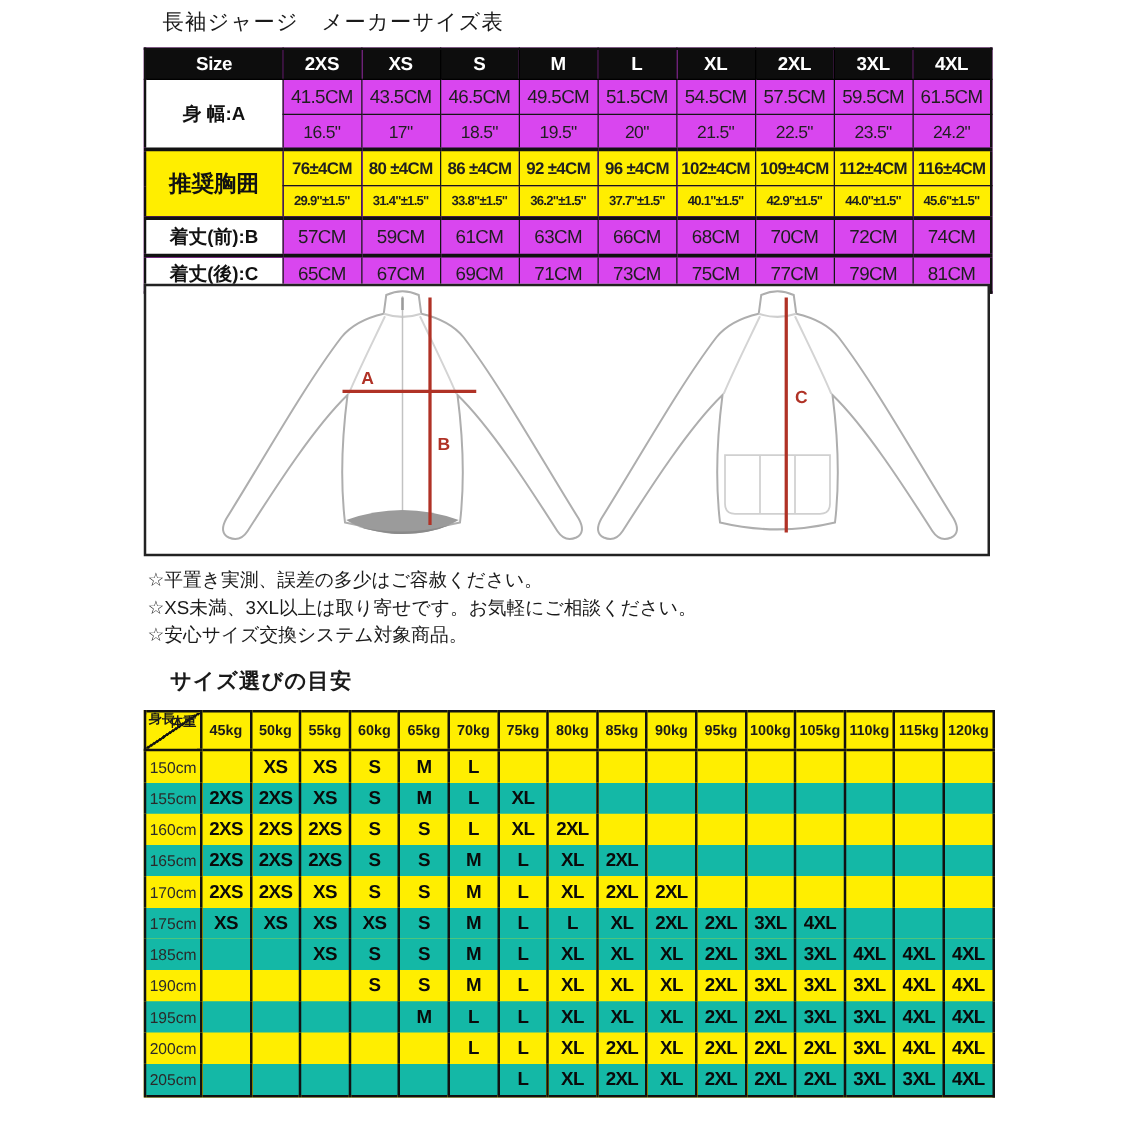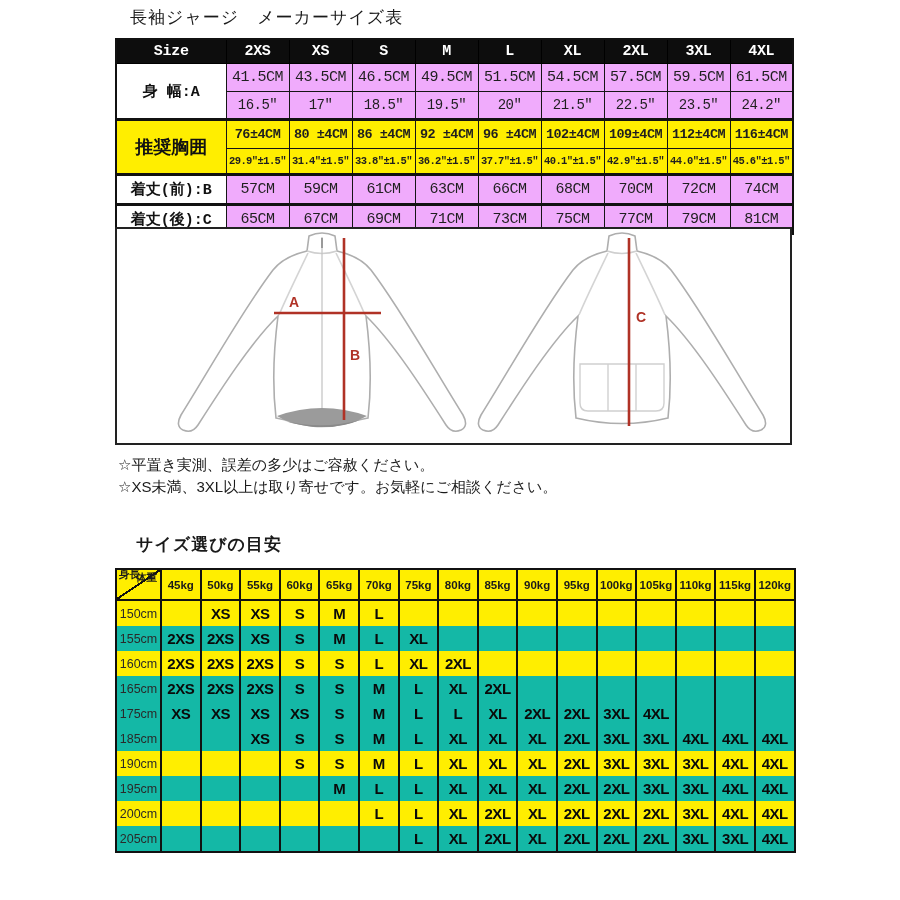--- a/index.html
+++ b/index.html
@@ -10,21 +10,21 @@
   }
   .page-title{
     position:absolute;left:130px;top:6px;margin:0;
     font-size:17px;font-weight:400;letter-spacing:1px;color:#1a1a1a;
   }
   table{border-collapse:collapse;table-layout:fixed;}
 
   
   .size-table{
     position:absolute;left:115px;top:38px;width:677px;
-    border:2px solid #111;background:#f0abfc;font-family:Liberation Mono, monospace;
+    border:2px solid #111;background:#d946ef;
   }
   .size-table th,.size-table td{
     border:1.5px solid #161616;text-align:center;vertical-align:middle;
     padding:0;white-space:nowrap;overflow:hidden;
   }
   .size-table thead th{
     background:#0d0d0d;color:#fff;font-size:15px;font-weight:700;
     height:23px;border-color:#000;letter-spacing:-0.3px;
   }
   .size-table td{font-size:15px;color:#1f1f1f;letter-spacing:-0.5px;height:27px;}
@@ -237,20 +237,21 @@
       </g>
 
       <line x1="512" y1="9" x2="512" y2="197" stroke="#b03226" stroke-width="2.6"></line>
       <text x="519" y="93" fill="#b03226" font-size="14" font-weight="bold">C</text>
     </svg>
   </div>
 
   <div class="notes">
     <div>☆平置き実測、誤差の多少はご容赦ください。</div>
     <div>☆XS未満、3XL以上は取り寄せです。お気軽にご相談ください。</div>
+    <div>☆安心サイズ交換システム対象商品。</div>
   </div>
 
   <h2 class="guide-title">サイズ選びの目安</h2>
 
   <table class="guide-table">
       <colgroup>
         <col style="width: 45px;">
         <col style="width: 39.6px;">
         <col style="width: 39.6px;">
         <col style="width: 39.6px;">
@@ -362,20 +363,39 @@
           <td>XL</td>
           <td>2XL</td>
           <td></td>
           <td></td>
           <td></td>
           <td></td>
           <td></td>
           <td></td>
           <td></td>
         </tr>
+        <tr class="y">
+          <th>170cm</th>
+          <td>2XS</td>
+          <td>2XS</td>
+          <td>XS</td>
+          <td>S</td>
+          <td>S</td>
+          <td>M</td>
+          <td>L</td>
+          <td>XL</td>
+          <td>2XL</td>
+          <td>2XL</td>
+          <td></td>
+          <td></td>
+          <td></td>
+          <td></td>
+          <td></td>
+          <td></td>
+        </tr>
         <tr class="w">
           <th>175cm</th>
           <td>XS</td>
           <td>XS</td>
           <td>XS</td>
           <td>XS</td>
           <td>S</td>
           <td>M</td>
           <td>L</td>
           <td>L</td>

